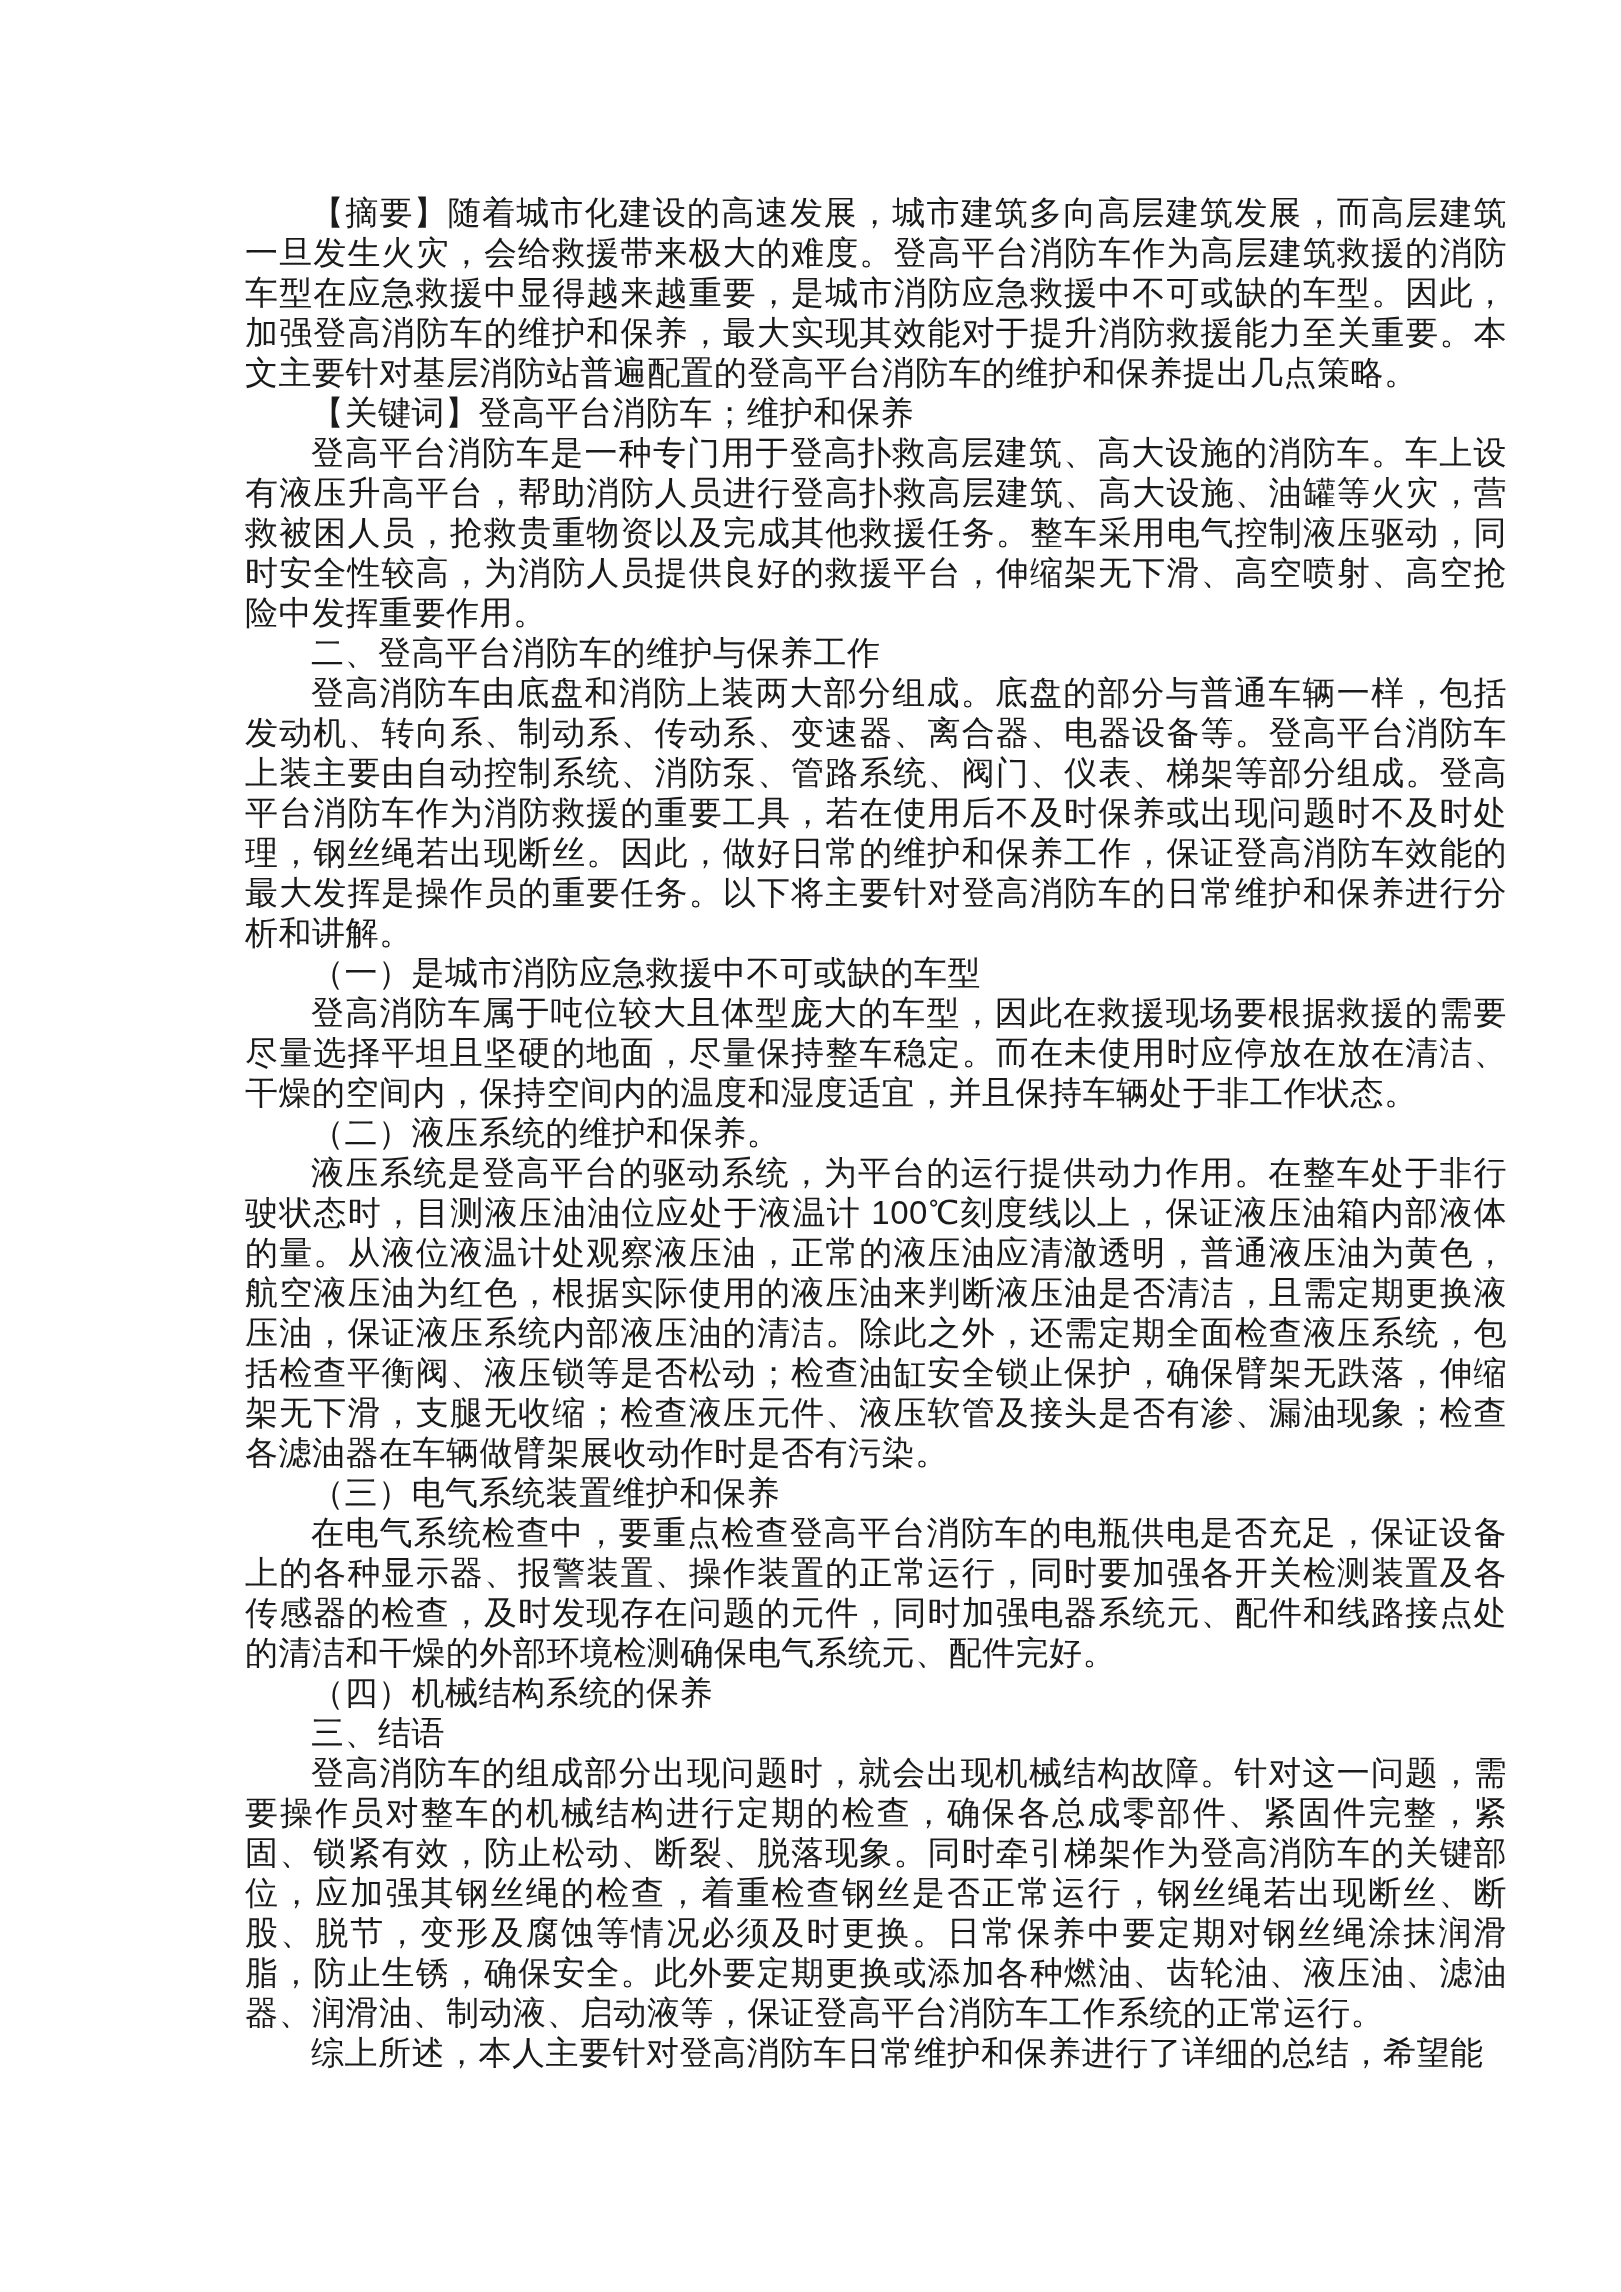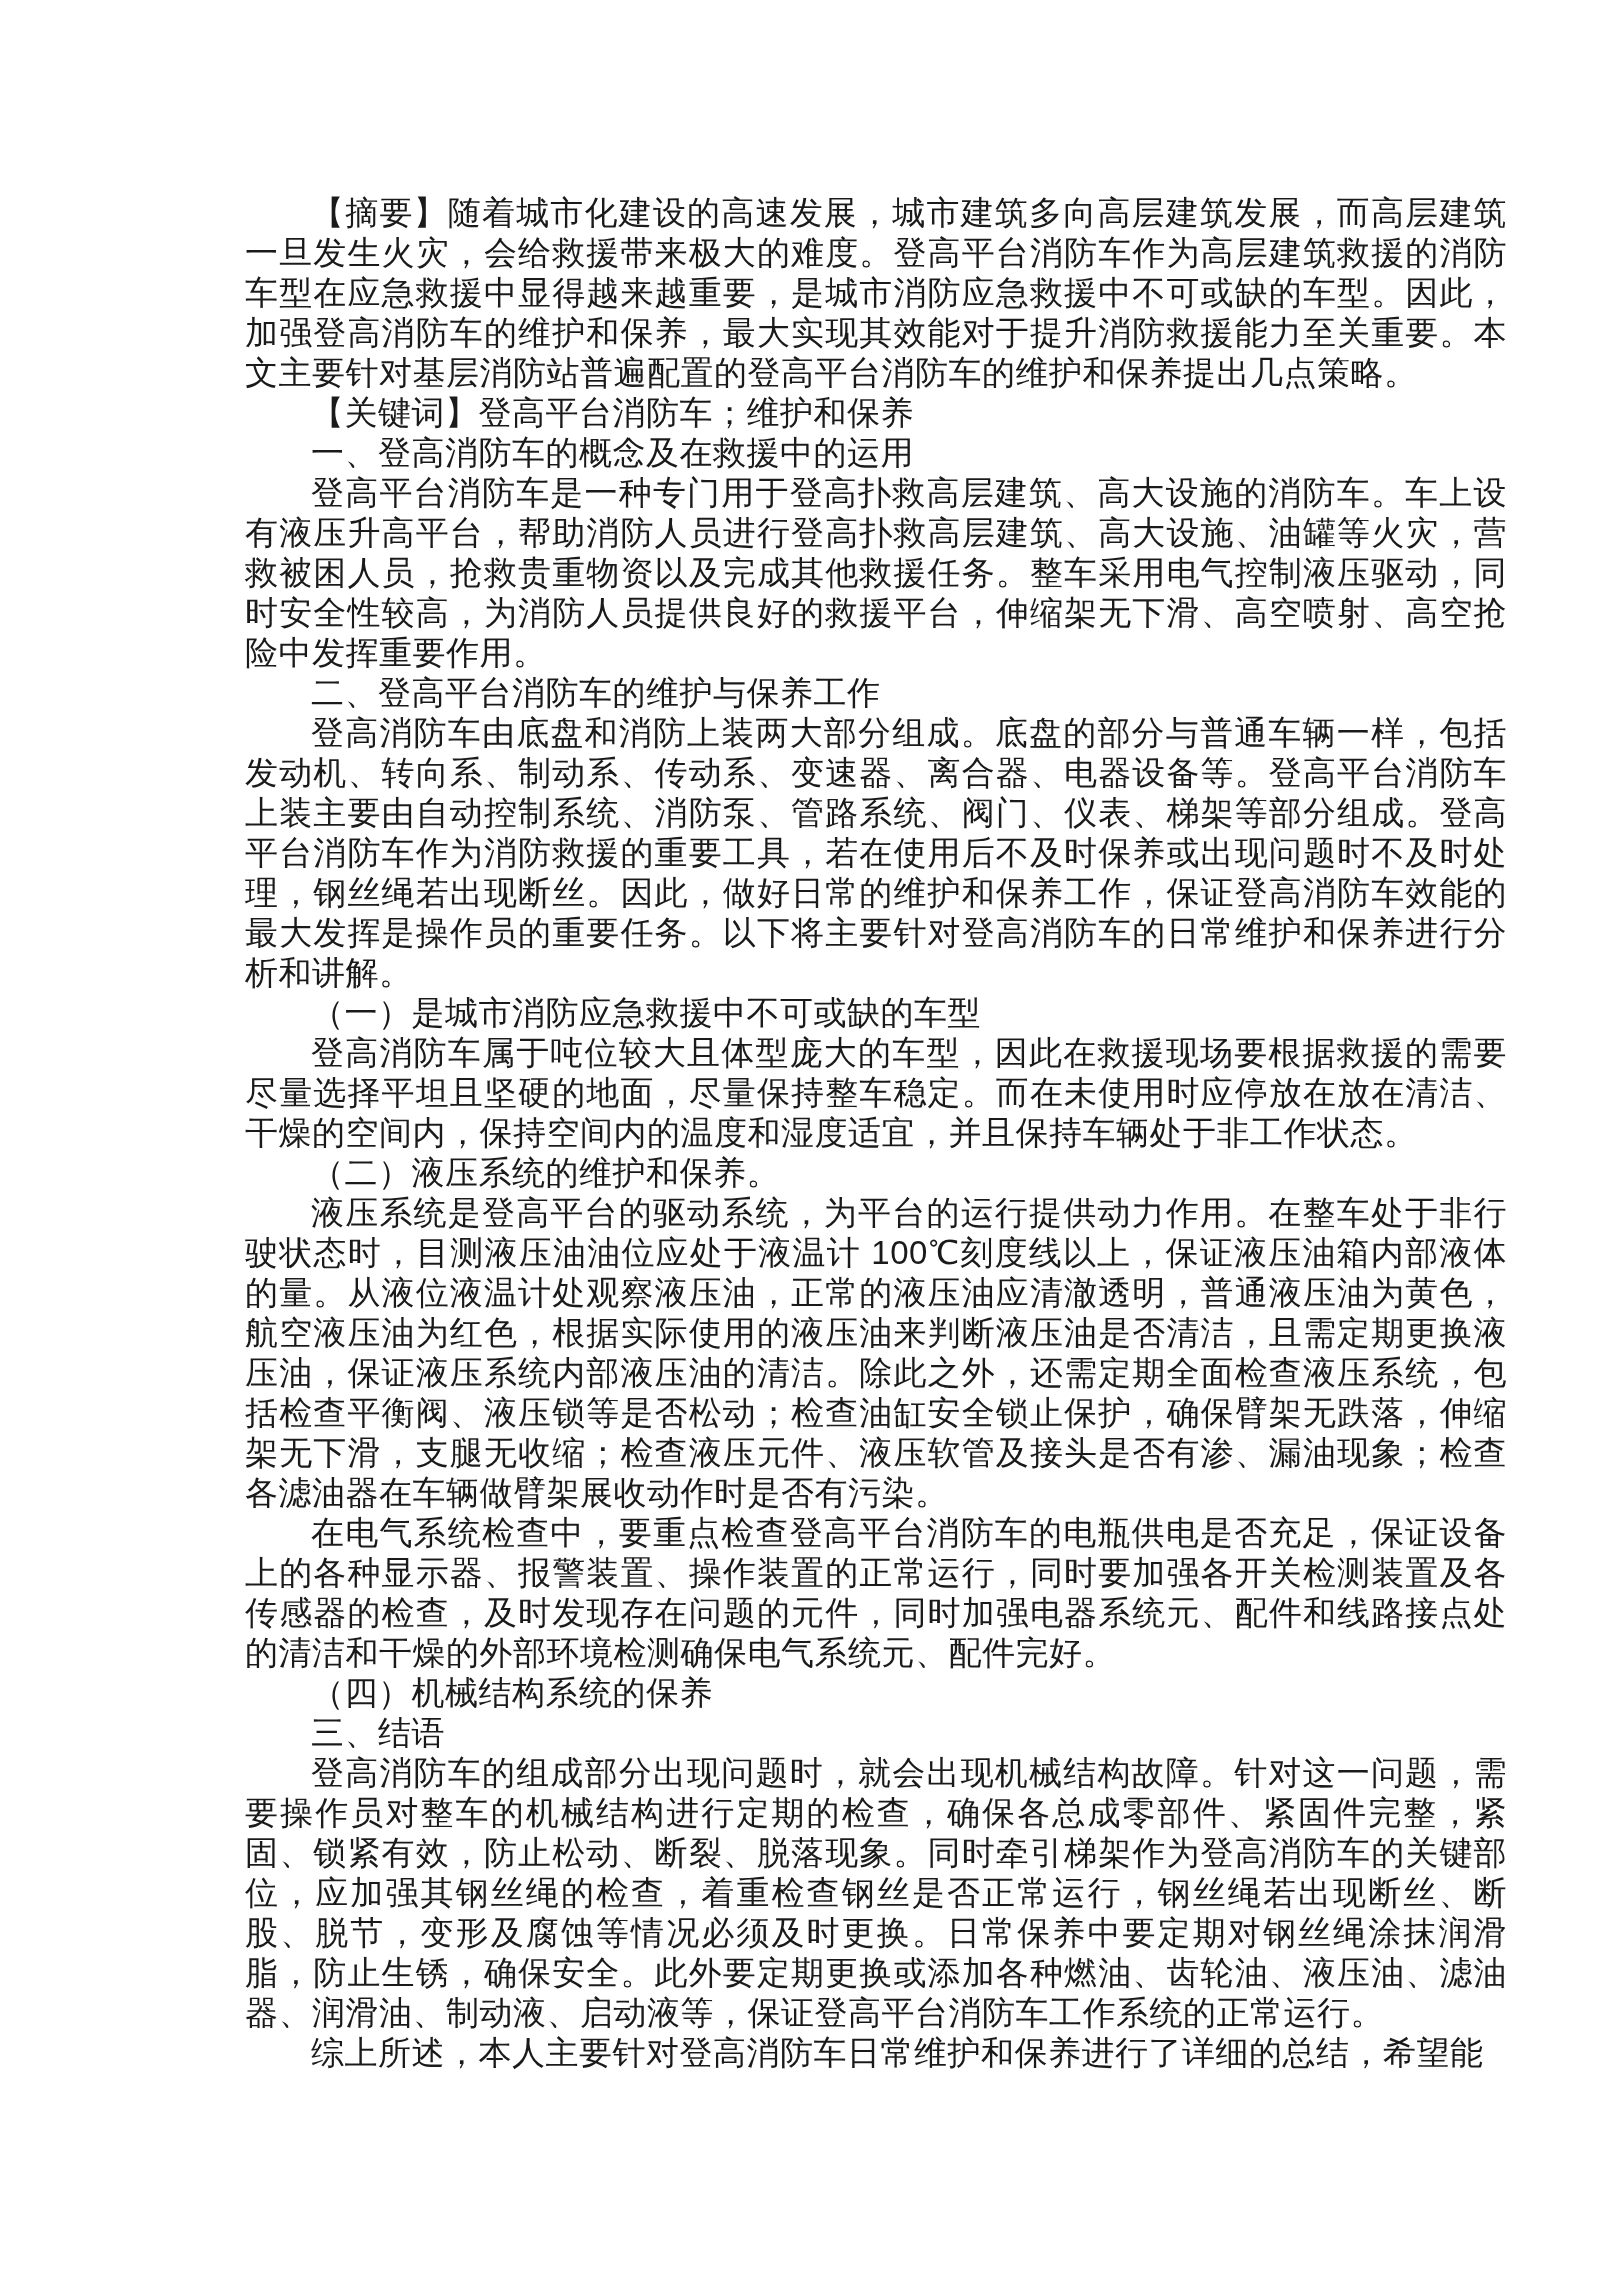--- a/index.html
+++ b/index.html
@@ -34,28 +34,28 @@
     font-family: "Liberation Sans", sans-serif;
   }
 </style>
 </head>
 <body>
 
 <div class="page">
   <div class="text-column">
     <p>【摘要】随着城市化建设的高速发展，城市建筑多向高层建筑发展，而高层建筑一旦发生火灾，会给救援带来极大的难度。登高平台消防车作为高层建筑救援的消防车型在应急救援中显得越来越重要，是城市消防应急救援中不可或缺的车型。因此，加强登高消防车的维护和保养，最大实现其效能对于提升消防救援能力至关重要。本文主要针对基层消防站普遍配置的登高平台消防车的维护和保养提出几点策略。</p>
     <p>【关键词】登高平台消防车；维护和保养</p>
-    <p>一、登高消防车的概念及在救援中的运用</p>
     <p>登高平台消防车是一种专门用于登高扑救高层建筑、高大设施的消防车。车上设有液压升高平台，帮助消防人员进行登高扑救高层建筑、高大设施、油罐等火灾，营救被困人员，抢救贵重物资以及完成其他救援任务。整车采用电气控制液压驱动，同时安全性较高，为消防人员提供良好的救援平台，伸缩架无下滑、高空喷射、高空抢险中发挥重要作用。</p>
     <p>二、登高平台消防车的维护与保养工作</p>
     <p>登高消防车由底盘和消防上装两大部分组成。底盘的部分与普通车辆一样，包括发动机、转向系、制动系、传动系、变速器、离合器、电器设备等。登高平台消防车上装主要由自动控制系统、消防泵、管路系统、阀门、仪表、梯架等部分组成。登高平台消防车作为消防救援的重要工具，若在使用后不及时保养或出现问题时不及时处理，钢丝绳若出现断丝。因此，做好日常的维护和保养工作，保证登高消防车效能的最大发挥是操作员的重要任务。以下将主要针对登高消防车的日常维护和保养进行分析和讲解。</p>
     <p>（一）是城市消防应急救援中不可或缺的车型</p>
     <p>登高消防车属于吨位较大且体型庞大的车型，因此在救援现场要根据救援的需要尽量选择平坦且坚硬的地面，尽量保持整车稳定。而在未使用时应停放在放在清洁、干燥的空间内，保持空间内的温度和湿度适宜，并且保持车辆处于非工作状态。</p>
     <p>（二）液压系统的维护和保养。</p>
     <p>液压系统是登高平台的驱动系统，为平台的运行提供动力作用。在整车处于非行驶状态时，目测液压油油位应处于液温计 100℃刻度线以上，保证液压油箱内部液体的量。从液位液温计处观察液压油，正常的液压油应清澈透明，普通液压油为黄色，航空液压油为红色，根据实际使用的液压油来判断液压油是否清洁，且需定期更换液压油，保证液压系统内部液压油的清洁。除此之外，还需定期全面检查液压系统，包括检查平衡阀、液压锁等是否松动；检查油缸安全锁止保护，确保臂架无跌落，伸缩架无下滑，支腿无收缩；检查液压元件、液压软管及接头是否有渗、漏油现象；检查各滤油器在车辆做臂架展收动作时是否有污染。</p>
+    <p>（三）电气系统装置维护和保养</p>
     <p>在电气系统检查中，要重点检查登高平台消防车的电瓶供电是否充足，保证设备上的各种显示器、报警装置、操作装置的正常运行，同时要加强各开关检测装置及各传感器的检查，及时发现存在问题的元件，同时加强电器系统元、配件和线路接点处的清洁和干燥的外部环境检测确保电气系统元、配件完好。</p>
     <p>（四）机械结构系统的保养</p>
     <p>三、结语</p>
     <p>登高消防车的组成部分出现问题时，就会出现机械结构故障。针对这一问题，需要操作员对整车的机械结构进行定期的检查，确保各总成零部件、紧固件完整，紧固、锁紧有效，防止松动、断裂、脱落现象。同时牵引梯架作为登高消防车的关键部位，应加强其钢丝绳的检查，着重检查钢丝是否正常运行，钢丝绳若出现断丝、断股、脱节，变形及腐蚀等情况必须及时更换。日常保养中要定期对钢丝绳涂抹润滑脂，防止生锈，确保安全。此外要定期更换或添加各种燃油、齿轮油、液压油、滤油器、润滑油、制动液、启动液等，保证登高平台消防车工作系统的正常运行。</p>
     <p>综上所述，本人主要针对登高消防车日常维护和保养进行了详细的总结，希望能</p>
   </div>
 </div>
 
 
 </body></html>

